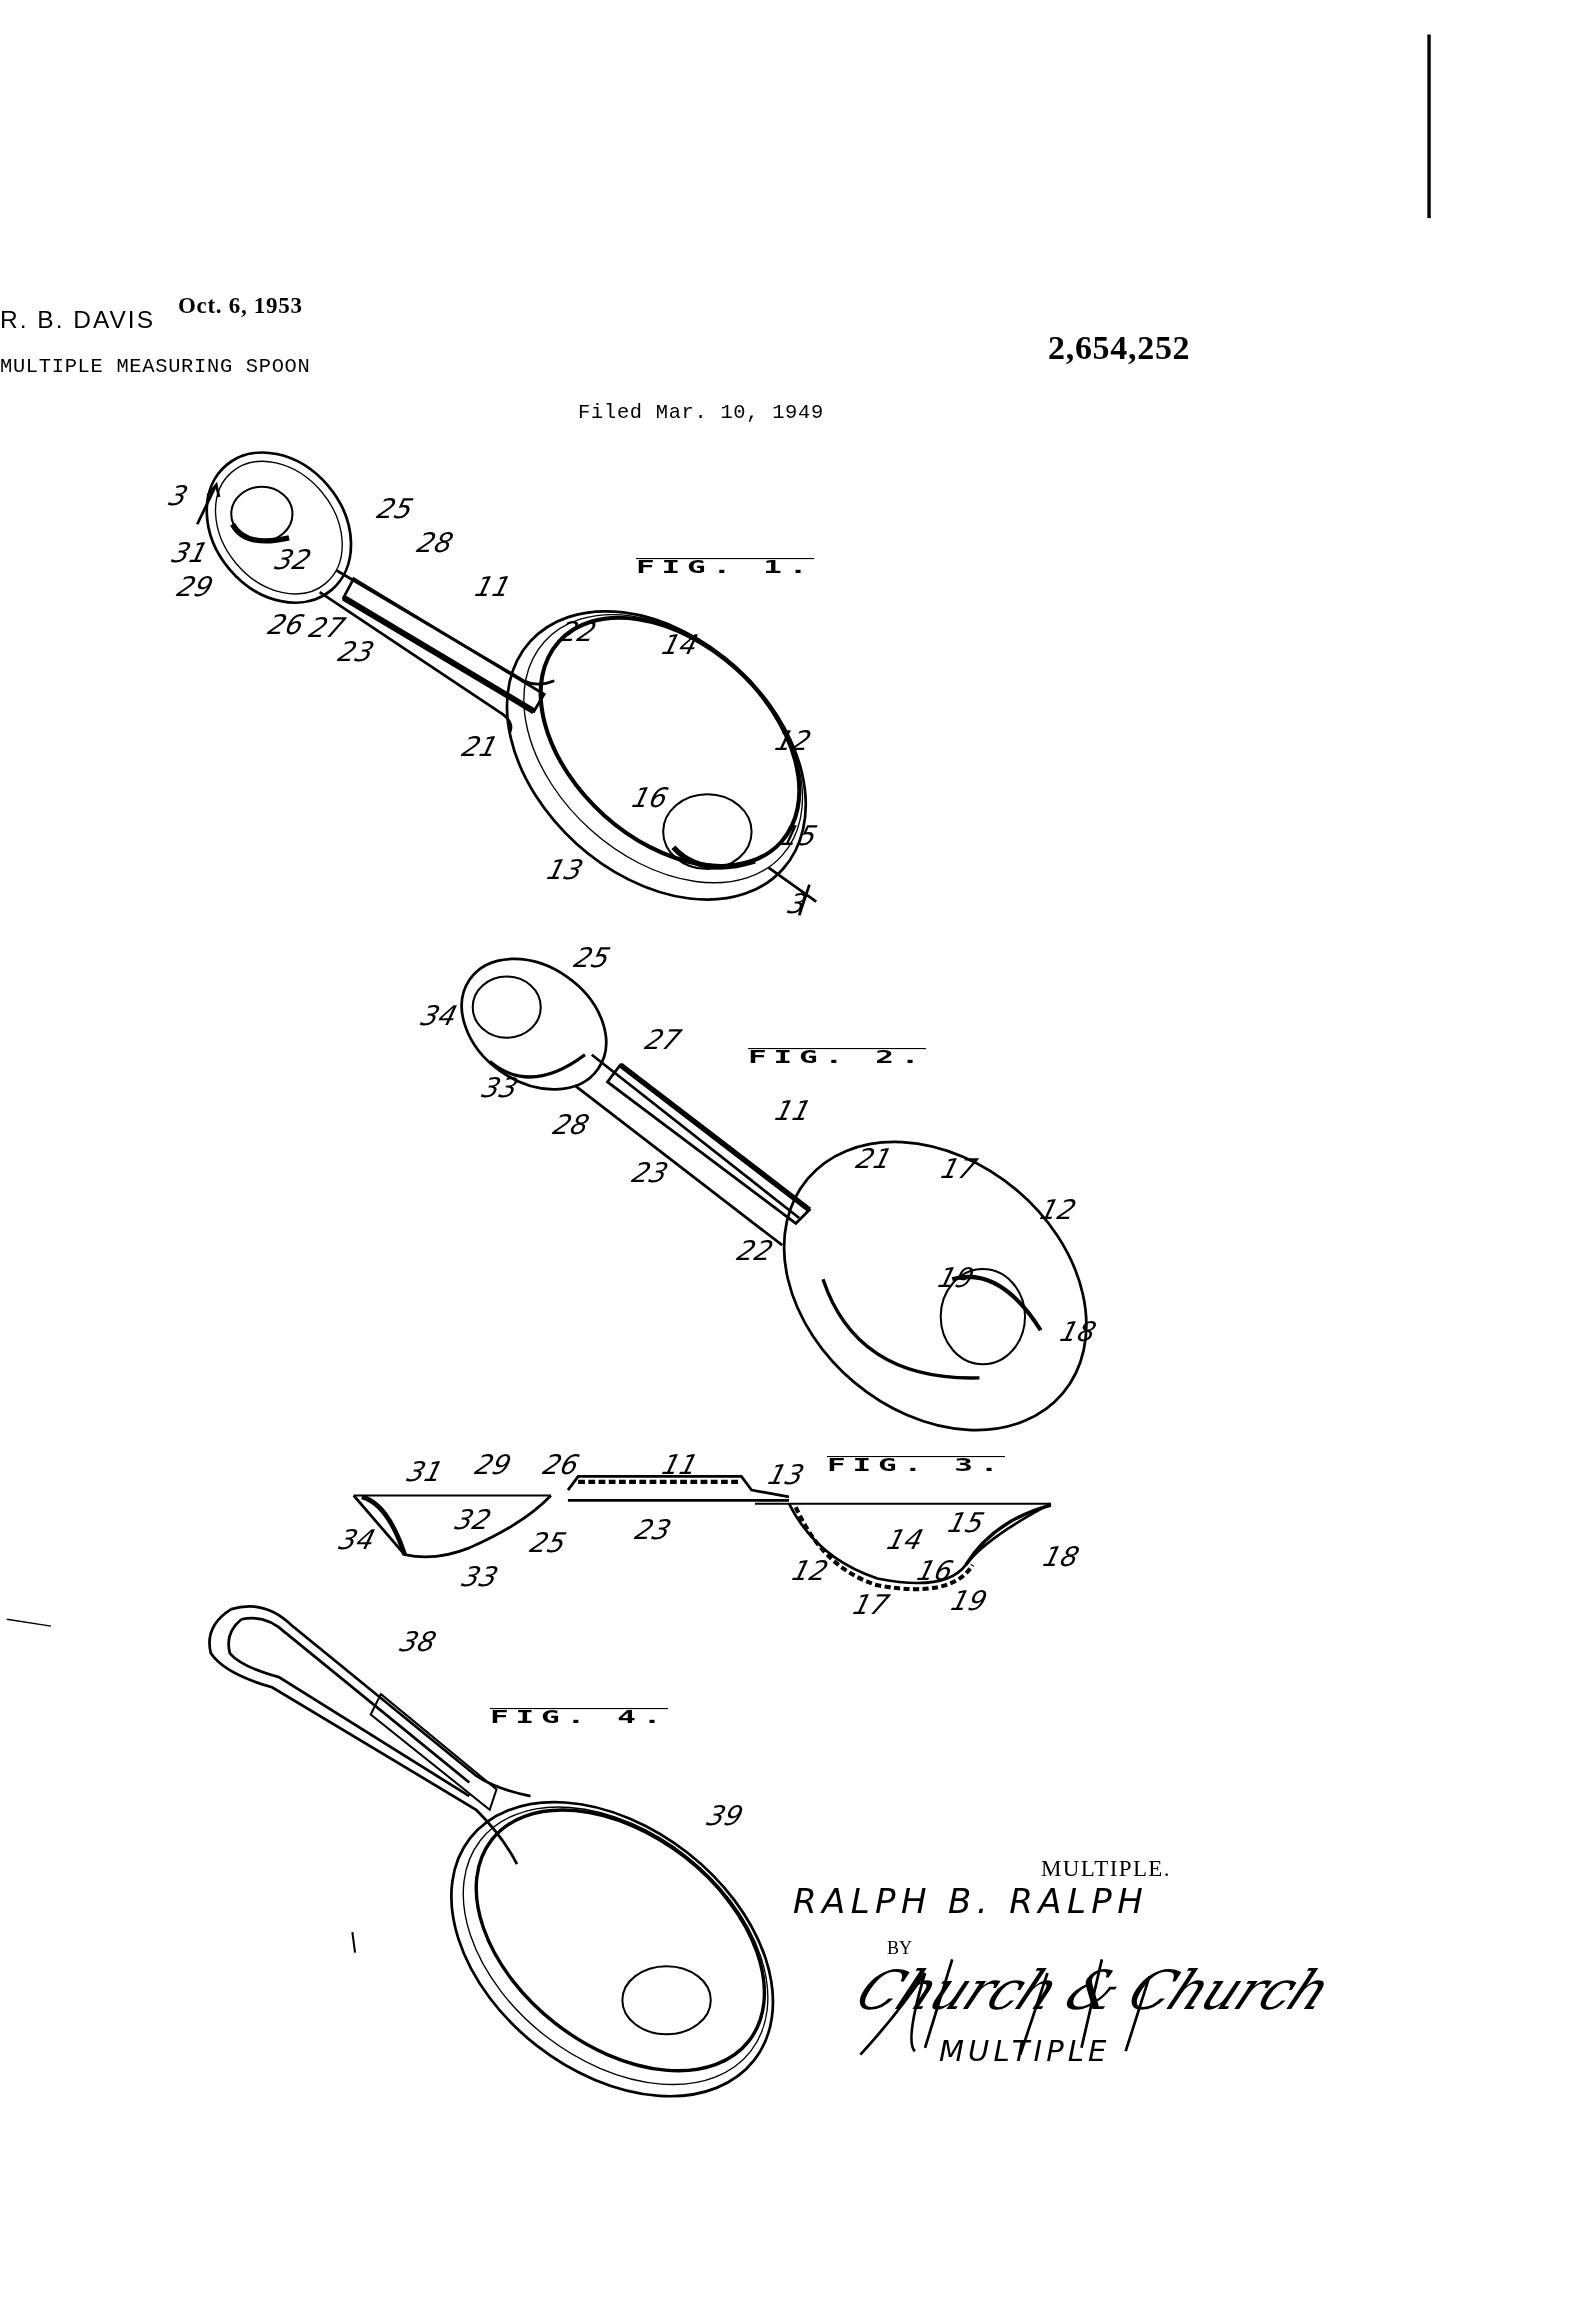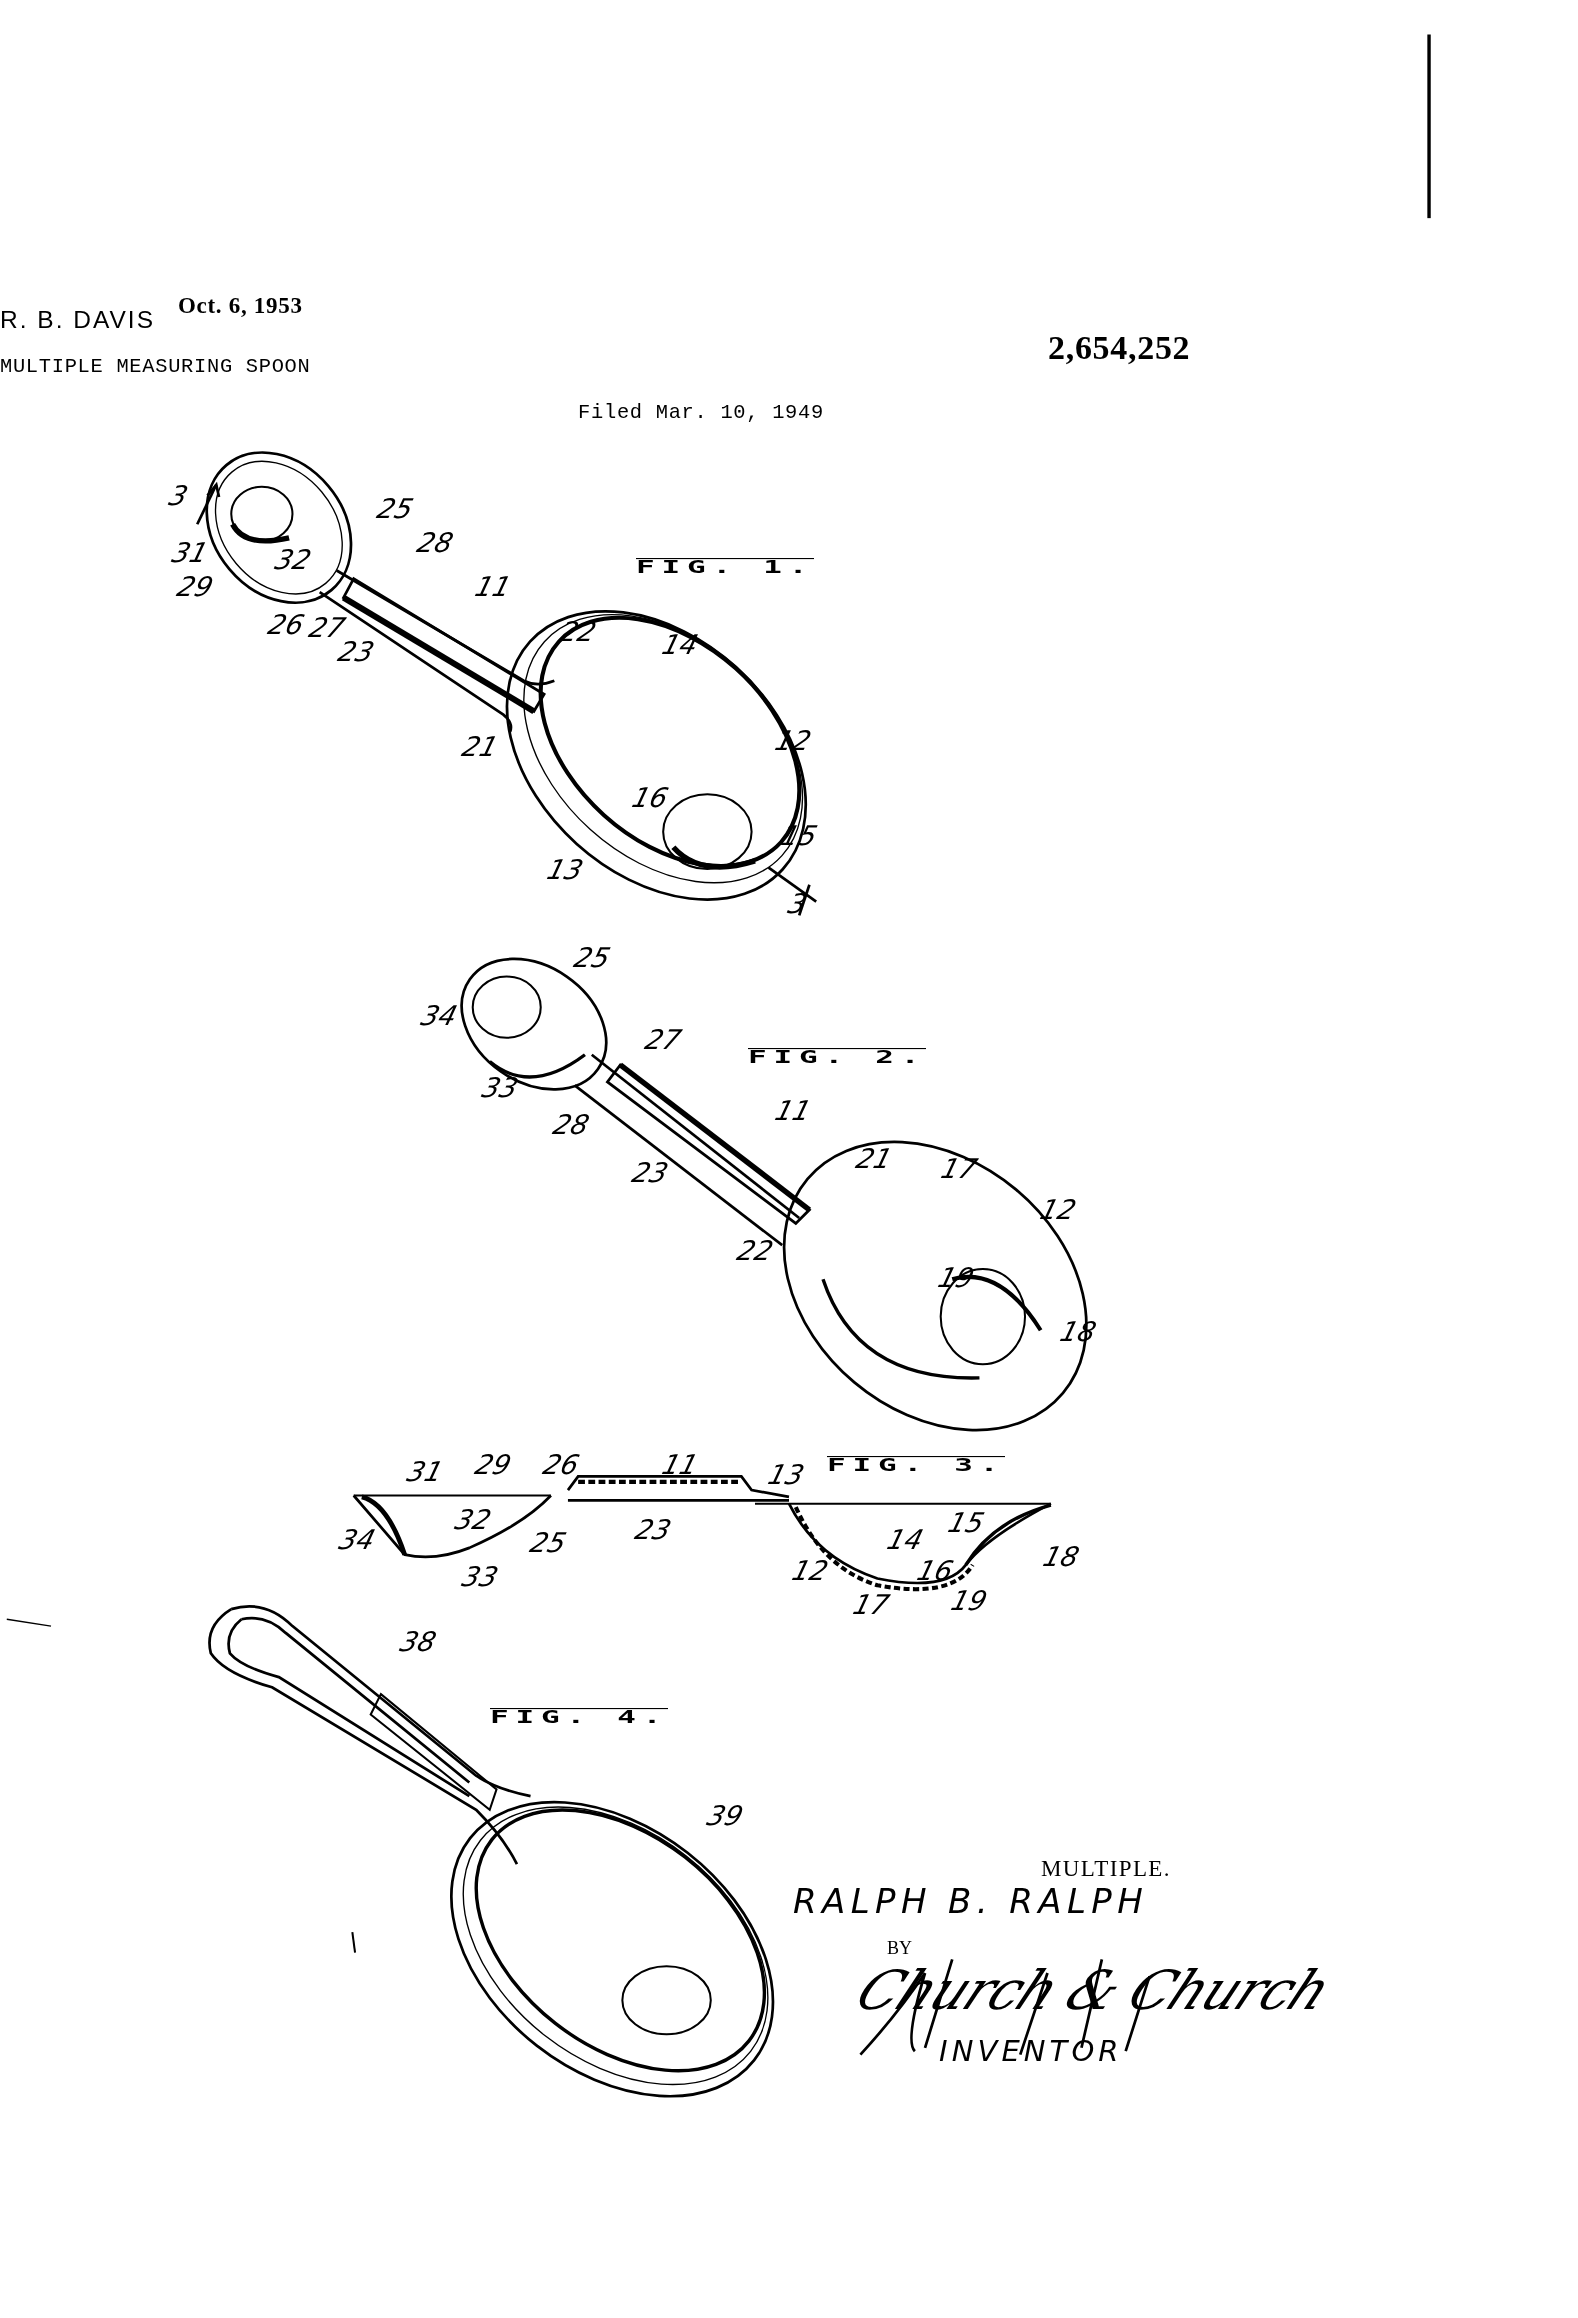--- a/index.html
+++ b/index.html
@@ -166,15 +166,15 @@
 <div>
   <span class="ref" style="left:401px; top:1626px;">38</span>
   <span class="ref" style="left:708px; top:1800px;">39</span>
 </div>
 
 <div>
   <div class="abs inv-word">MULTIPLE.</div>
   <div class="abs inv-name">RALPH B. RALPH</div>
   <div class="abs inv-by">BY</div>
   <div class="abs inv-sig">Church &amp; Church</div>
-  <div class="abs inv-atty">INVENTOR</div>
+  <div class="abs inv-atty">MULTIPLE</div>
 </div>
 
 
 </body></html>

